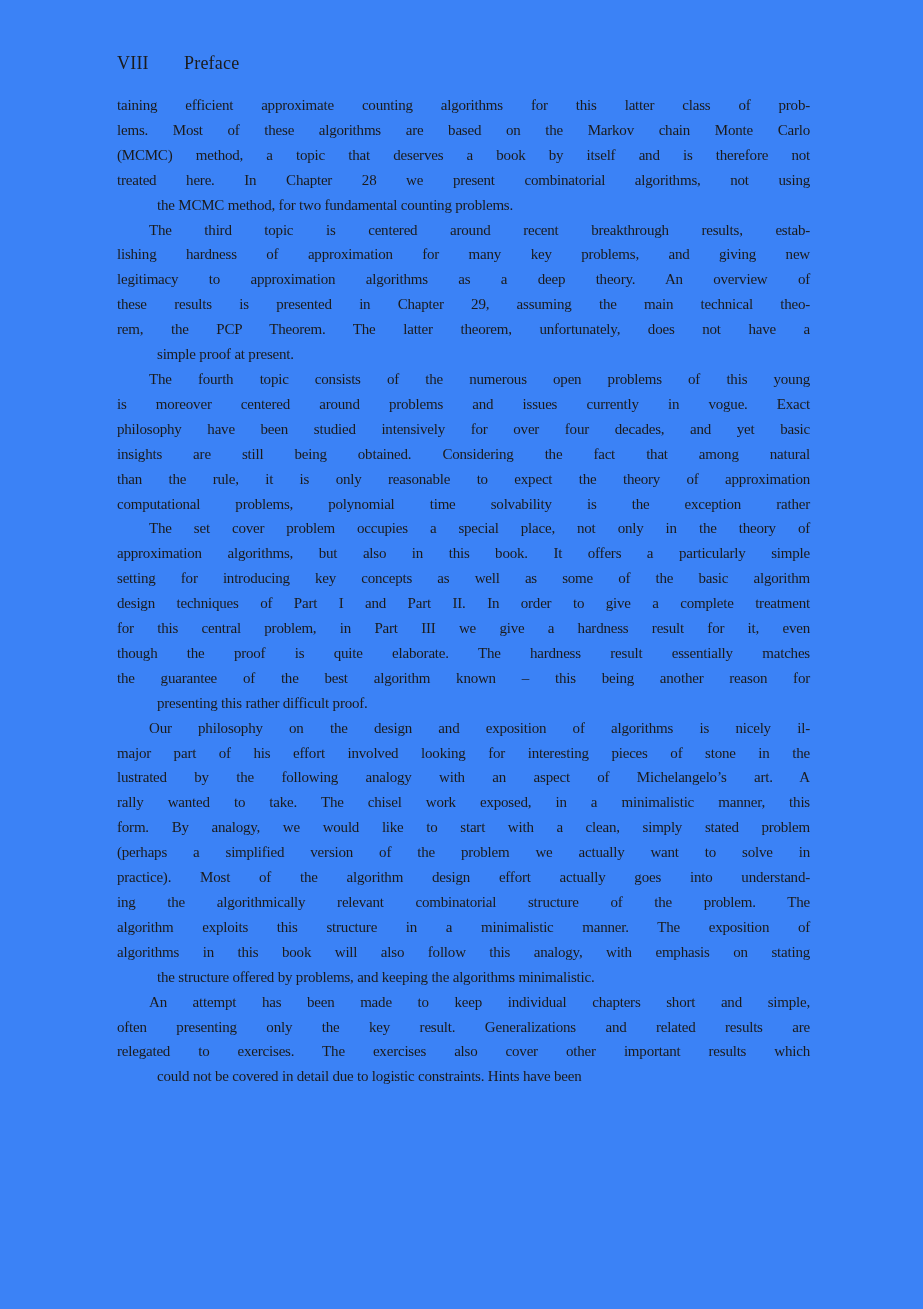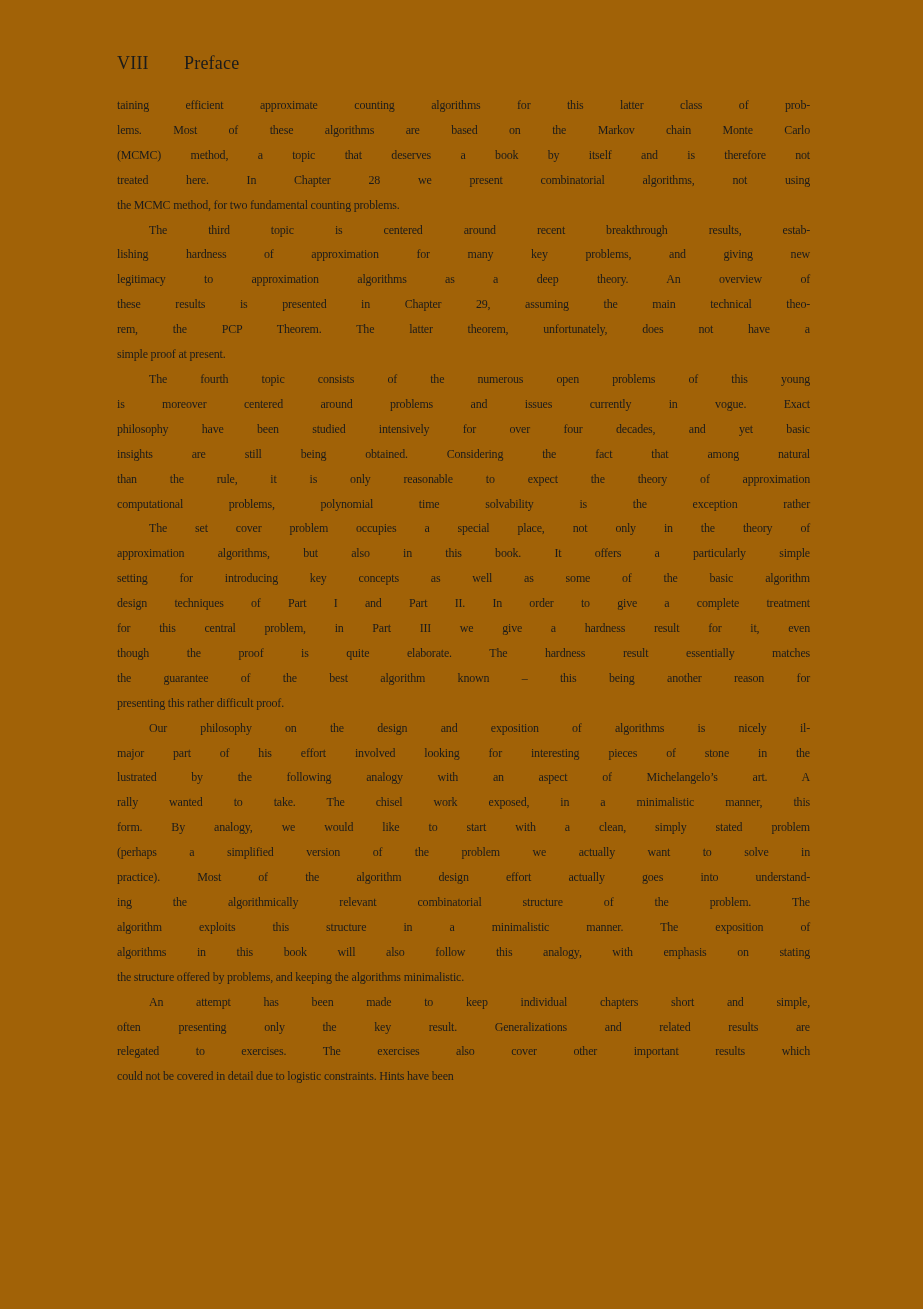--- a/index.html
+++ b/index.html
@@ -11,55 +11,56 @@
     height: 1309px;
     background: #ffffff;
     position: relative;
     font-family: "Liberation Serif", "DejaVu Serif", serif;
     color: #1b1b1b;
     overflow: hidden;
   }
   .page {
     position: absolute;
     inset: 0;
-    background: #a16207;
+    background: #3b82f6;
   }
   .running-header {
     position: absolute;
     left: 117px;
     top: 52px;
     width: 693px;
     font-size: 18px;
     line-height: 22px;
     letter-spacing: 0.2px;
     white-space: nowrap;
   }
   .running-header .pageno {
     display: inline-block;
     width: 67px;
   }
   .page-body {
     position: absolute;
     left: 117px;
     top: 93px;
     width: 693px;
-    font-size: 12px;
+    font-size: 15px;
     letter-spacing: -0.2px;
     line-height: 24.9px;
   }
   .paragraph {
     margin: 0;
     padding: 0;
   }
   .line {
     text-align: justify;
     text-align-last: justify;
   }
   .line.last {
     text-align-last: left;
+    margin-left: 40px;
   }
   .line.first-indent {
     padding-left: 32px;
   }
 </style>
 </head>
 <body>
 
 <div class="page">
   <div class="running-header">

